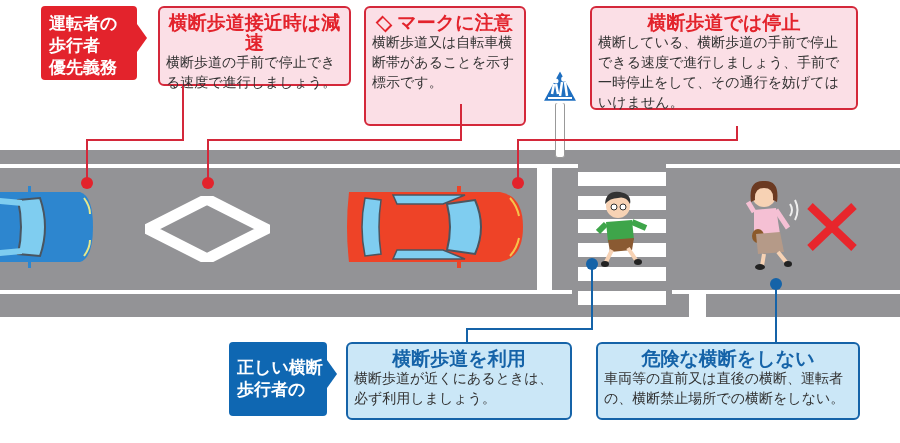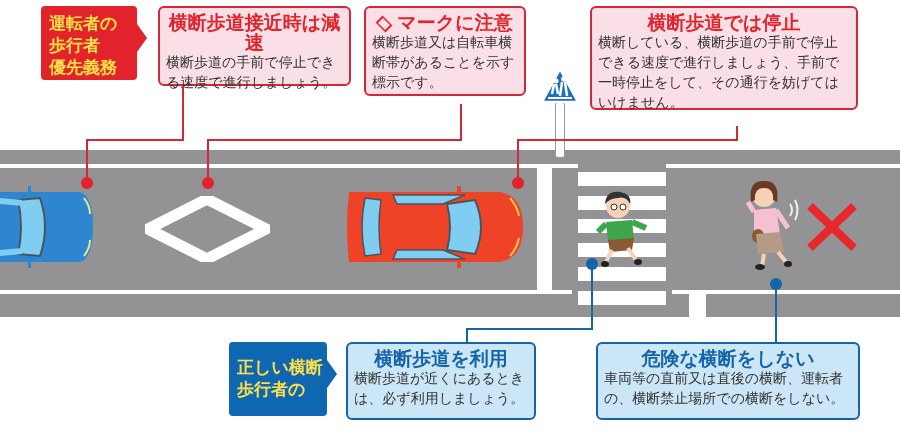--- a/index.html
+++ b/index.html
@@ -3,21 +3,21 @@
 <meta charset="utf-8">
 <style>
   html,body{margin:0;padding:0;background:#fff;}
   body{width:900px;height:443px;position:relative;overflow:hidden;font-family:"DejaVu Sans","Liberation Sans",sans-serif;}
   .abs{position:absolute;}
   
   .road-band{left:0;top:150px;width:900px;height:167px;background:#939396;}
   .white-line{background:#fff;}
   .stripe{background:#fff;}
   
-  .tag{color:#fde047;font-weight:bold;font-size:17px;line-height:22px;padding:6px 0 16px 8px;box-sizing:border-box;}
+  .tag{color:#ffffff;font-weight:bold;font-size:17px;line-height:22px;padding:6px 0 16px 8px;box-sizing:border-box;}
   .tag-red{background:#e3232c;border-radius:4px;}
   .tag-blue{background:#0f67b2;border-radius:4px;}
   .tag-arrow-red{width:0;height:0;border-top:14px solid transparent;border-bottom:14px solid transparent;border-left:10px solid #e3232c;}
   .tag-arrow-blue{width:0;height:0;border-top:14px solid transparent;border-bottom:14px solid transparent;border-left:10px solid #0f67b2;}
   
   .callout{box-sizing:border-box;border-radius:6px;padding:4px 6px;font-size:14px;line-height:20px;color:#333;}
   .callout-red{background:#fbdfe6;border:2px solid #d4283a;}
   .callout-blue{background:#cbe7f7;border:2px solid #1563a8;}
   .callout .ttl{font-weight:bold;font-size:19px;text-align:center;line-height:20px;}
   .callout-red .ttl{color:#e3232c;}
@@ -126,21 +126,21 @@
   <div>歩行者</div>
   <div>優先義務</div>
 </div>
 <div class="abs tag-arrow-red" style="left:137px;top:24px;"></div>
 
 <div class="abs callout callout-red" style="left:158px;top:6px;width:193px;height:80px;">
   <div class="ttl">横断歩道接近時は減速</div>
   <div>横断歩道の手前で停止できる速度で進行しましょう。</div>
 </div>
 
-<div class="abs callout callout-red" style="left:364px;top:6px;width:162px;height:90px;">
+<div class="abs callout callout-red" style="left:364px;top:6px;width:162px;height:120px;">
   <div class="ttl"><span class="ttl-diamond"></span><span>マークに注意</span></div>
   <div>横断歩道又は自転車横断帯があることを示す標示です。</div>
 </div>
 
 <div class="abs callout callout-red" style="left:590px;top:6px;width:268px;height:104px;">
   <div class="ttl">横断歩道では停止</div>
   <div>横断している、横断歩道の手前で停止できる速度で進行しましょう、手前で一時停止をして、その通行を妨げてはいけません。</div>
 </div>
 
 <div class="abs line-red" style="left:182px;top:86px;width:2px;height:54px;"></div>
@@ -157,21 +157,21 @@
 <div class="abs line-red" style="left:517px;top:139px;width:221px;height:2px;"></div>
 <div class="abs line-red" style="left:517px;top:139px;width:2px;height:42px;"></div>
 <div class="abs dot dot-red" style="left:512px;top:177px;"></div>
 
 <div class="abs tag tag-blue" style="left:229px;top:342px;width:98px;height:74px;padding-top:14px;">
   <div>正しい横断</div>
   <div>歩行者の</div>
 </div>
 <div class="abs tag-arrow-blue" style="left:327px;top:360px;"></div>
 
-<div class="abs callout callout-blue" style="left:346px;top:342px;width:190px;height:78px;">
+<div class="abs callout callout-blue" style="left:346px;top:342px;width:226px;height:78px;">
   <div class="ttl">横断歩道を利用</div>
   <div>横断歩道が近くにあるときは、必ず利用しましょう。</div>
 </div>
 
 <div class="abs callout callout-blue" style="left:596px;top:342px;width:264px;height:78px;">
   <div class="ttl">危険な横断をしない</div>
   <div>車両等の直前又は直後の横断、運転者の、横断禁止場所での横断をしない。</div>
 </div>
 
 <div class="abs dot dot-blue" style="left:586px;top:258px;"></div>

